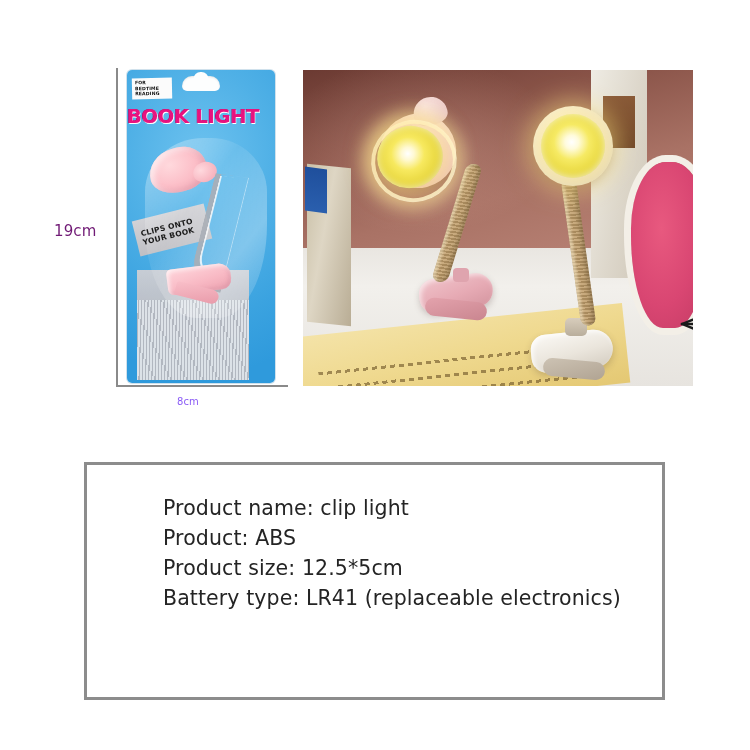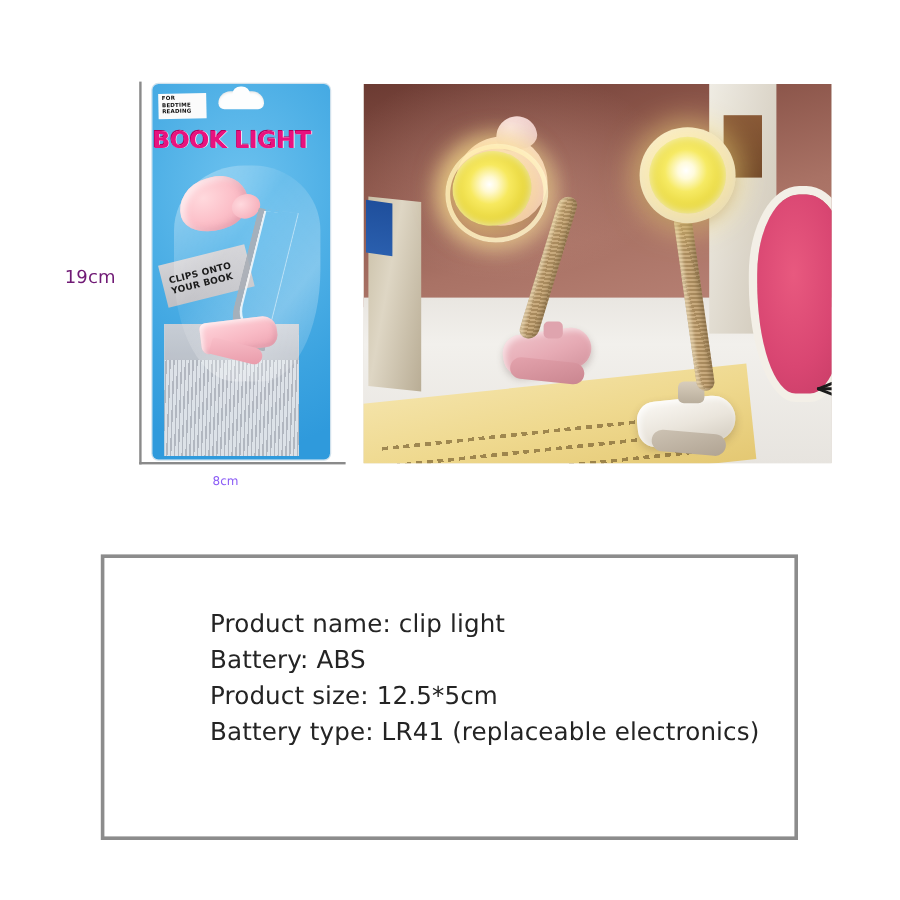--- a/index.html
+++ b/index.html
@@ -418,21 +418,21 @@
     position: absolute;
     left: 84px; top: 462px;
     width: 581px; height: 238px;
     border: 3px solid #8c8c8c;
     box-sizing: border-box;
     background: #ffffff;
   }
   #spec-list {
     position: absolute;
     left: 76px; top: 28px;
-    margin: 12px; padding: 0;
+    margin: 0; padding: 0;
     list-style: none;
   }
   #spec-list li {
     font-size: 20.5px;
     line-height: 30px;
     color: #242424;
     letter-spacing: .1px;
     white-space: nowrap;
   }
 </style>
@@ -498,17 +498,17 @@
   <div id="lamp-white-jaw"></div>
   <div id="lamp-white-socket"></div>
   <div id="lamp-white-neck"></div>
   <div id="lamp-white-head"></div>
   <div id="lamp-white-glow"></div>
 </div>
 
 <div id="spec-box">
   <ul id="spec-list">
     <li>Product name: clip light</li>
-    <li>Battery: ABS</li>
+    <li>Product: ABS</li>
     <li>Product size: 12.5*5cm</li>
     <li>Battery type: LR41 (replaceable electronics)</li>
   </ul>
 </div>
 
 </body></html>

